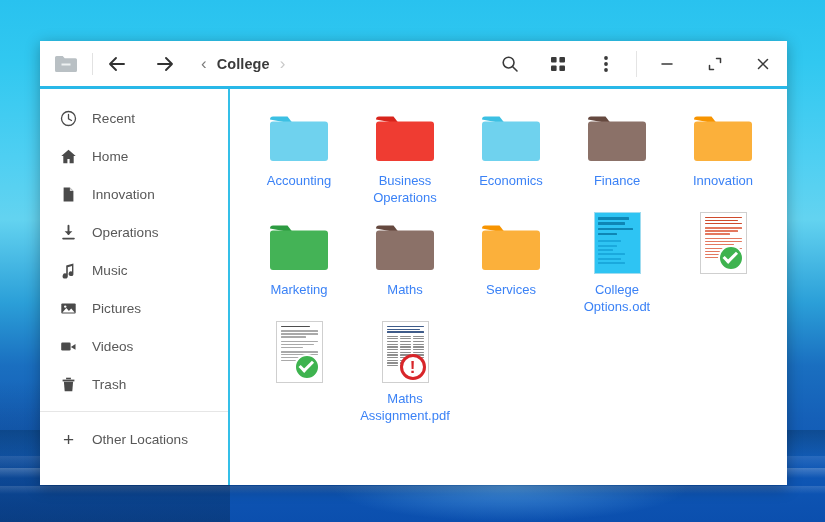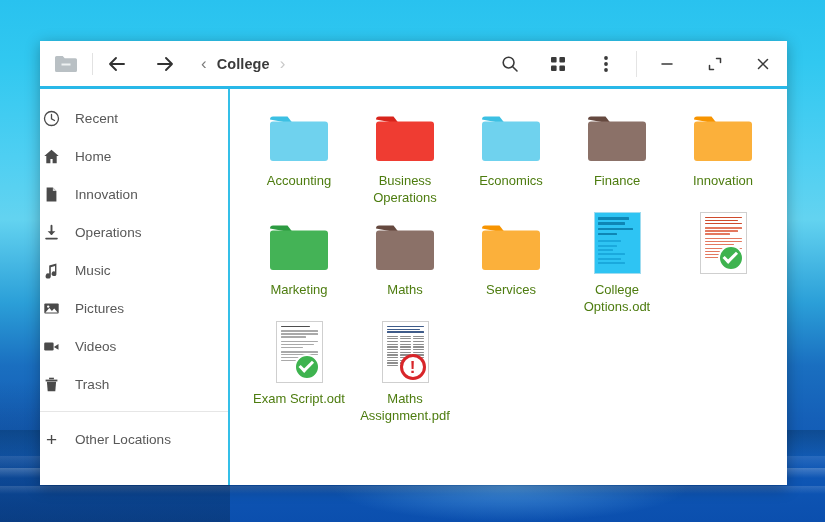--- a/index.html
+++ b/index.html
@@ -84,21 +84,21 @@
   .sidebar {
     width: 190px; flex: 0 0 190px;
     background: #fff;
     border-right: 2px solid #34bfe8;
     padding-top: 10px;
     display: flex; flex-direction: column;
   }
   .side-item {
     height: 38px;
     display: flex; align-items: center;
-    padding-left: 2px;
+    padding-left: 19px;
     color: #585858;
     font-size: 13.6px;
     cursor: default;
   }
   .side-ico {
     width: 19px; height: 19px; margin-right: 14px;
     display: flex; align-items: center; justify-content: center;
     color: #4a4a4a; flex: 0 0 19px;
   }
   .side-div {
@@ -120,21 +120,21 @@
     display: flex; flex-direction: column; align-items: center;
     cursor: default;
   }
   .thumb {
     height: 62px; width: 100%;
     display: flex; align-items: flex-end; justify-content: center;
     position: relative;
   }
   .cap {
     margin-top: 7px;
-    font-size: 13px; color: #4d7c0f;
+    font-size: 13px; color: #3b82f6;
     text-align: center; line-height: 17px;
     width: 100%;
     word-wrap: break-word;
   }
 
   
   .folder { width: 62px; height: 52px; display: block; }
 
   
   .doc {
@@ -529,21 +529,20 @@
                 <div class="ln w100"></div>
                 <div class="ln w100"></div>
                 <div class="ln w80"></div>
                 <div class="ln w50"></div>
               </div>
               <div class="badge ok">
                   <span class="chk"></span>
                 </div>
             </div>
           </div>
-          <div class="cap">Exam Script.odt</div>
         </div>
 
         <div class="cell">
           <div class="thumb">
             <div class="doc doc-pdf">
               <div class="blk">
                 <div class="ln hdr w100"></div>
                 <div class="ln hdr w90"></div>
                 <div class="ln hdr w100"></div>
               </div>

